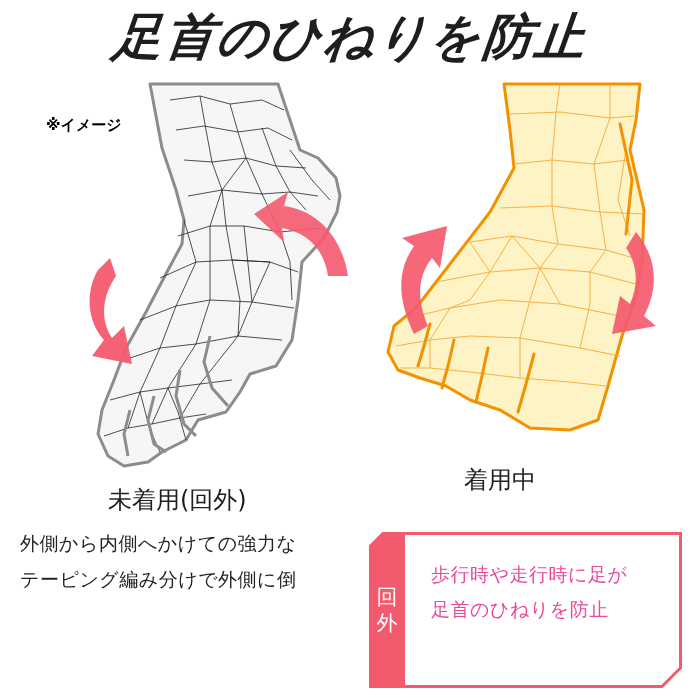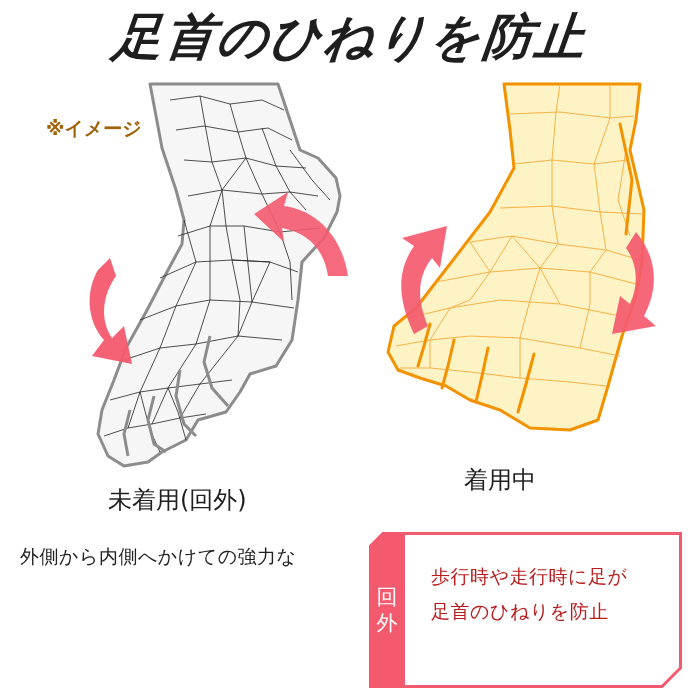--- a/index.html
+++ b/index.html
@@ -3,38 +3,38 @@
 <meta charset="utf-8">
 <style>
   * { margin: 0; padding: 0; box-sizing: border-box; }
   html, body { width: 700px; height: 700px; background: #ffffff; overflow: hidden; }
   body { position: relative; font-family: "DejaVu Sans", "Liberation Sans", sans-serif; color: #222; }
   .title {
     position: absolute; left: 0; top: 4px; width: 700px; text-align: center;
     font-size: 50px; font-weight: bold; font-style: italic; letter-spacing: 2px;
     color: #1e1e1e; transform: skewX(-6deg);
   }
-  .note { position: absolute; left: 46px; top: 116px; font-size: 19px; font-weight: bold; color: #a16207; }
+  .note { position: absolute; left: 46px; top: 116px; font-size: 15px; font-weight: bold; color: #000000; }
   .illus { position: absolute; left: 0; top: 0; width: 700px; height: 700px; }
   .caption { position: absolute; font-size: 24px; color: #1e1e1e; }
   .cap-left { left: 108px; top: 484px; }
   .cap-right { left: 464px; top: 464px; }
   .desc {
-    position: absolute; left: 20px; top: 538px; width: 340px;
-    font-size: 19px; line-height: 36px; color: #222; letter-spacing: 0.5px;
+    position: absolute; left: 20px; top: 526px; width: 340px;
+    font-size: 19px; line-height: 36px; color: #222; letter-spacing: 0.5px; font-family: Liberation Serif, serif;
   }
   .callout { position: absolute; left: 369px; top: 532px; width: 313px; height: 156px; }
   .callout svg { position: absolute; left: 0; top: 0; }
   .tab-label {
     position: absolute; left: 4px; top: 52px; width: 28px;
     color: #ffffff; font-size: 21px; line-height: 26px; text-align: center;
   }
   .callout-text {
     position: absolute; left: 62px; top: 27px; width: 240px;
-    font-size: 19px; line-height: 35px; color: #b91c1c; letter-spacing: 0.5px;
+    font-size: 19px; line-height: 35px; color: #ec4899; letter-spacing: 0.5px; font-family: Liberation Mono, monospace;
   }
 </style>
 </head>
 <body>
 
 <div class="title">足首のひねりを防止</div>
 <div class="note">※イメージ</div>
 
 <svg class="illus" viewBox="0 0 700 700">
 
@@ -113,20 +113,21 @@
   <g fill="#f45a6e" opacity="0.92">
     <path d="M636 232 C656 256 660 286 644 316 L656 326 L612 334 L620 296 L630 304 C640 282 636 262 626 248 Z"></path>
   </g>
 </svg>
 
 <div class="caption cap-left">未着用(回外)</div>
 <div class="caption cap-right">着用中</div>
 
 <div class="desc">
   <div>外側から内側へかけての強力な</div>
+  <div>テーピング編み分けで外側に倒</div>
 </div>
 
 <div class="callout">
   <svg width="313" height="156" viewBox="0 0 313 156">
     <path d="M14 1.5 L311.5 1.5 L311.5 136 L293 154.5 L1.5 154.5 L1.5 14 Z" fill="#ffffff" stroke="#f45a6e" stroke-width="3"></path>
     <path d="M14 0 L36 0 L36 156 L0 156 L0 14 Z" fill="#f45a6e"></path>
   </svg>
   <div class="tab-label">
     <div>回</div>
     <div>外</div>

